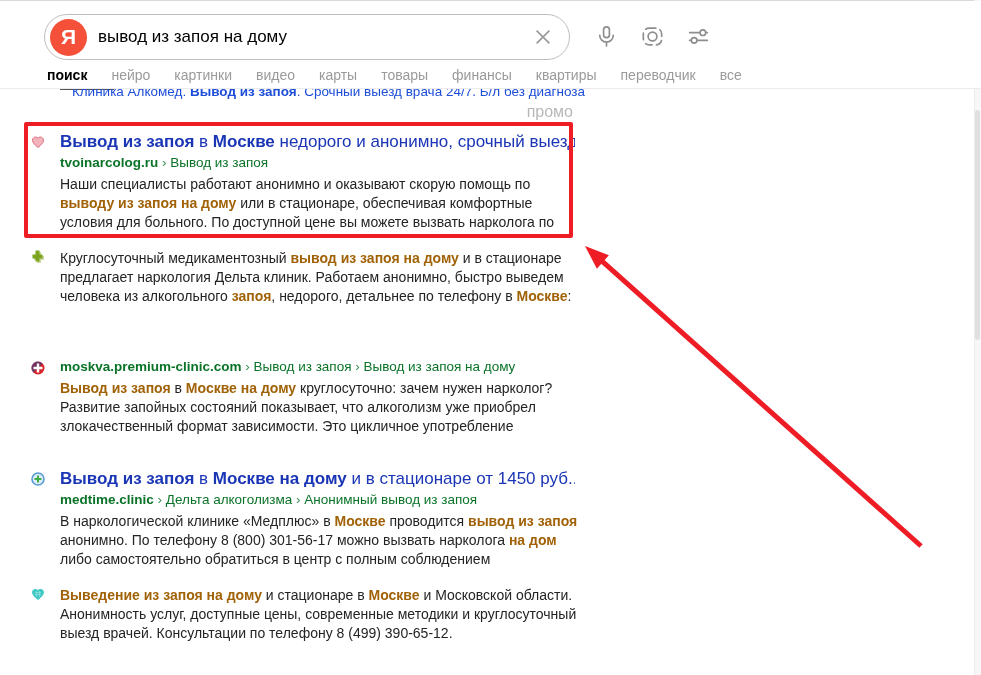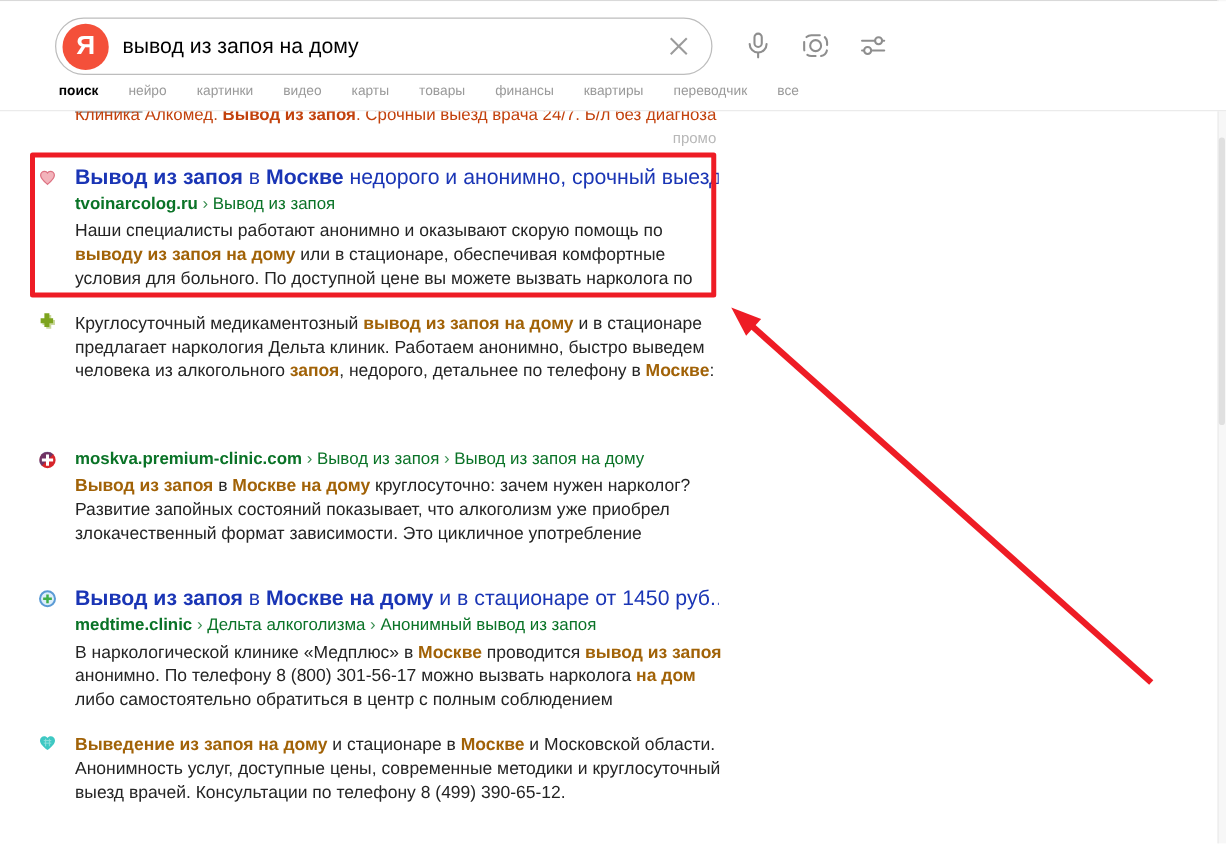--- a/index.html
+++ b/index.html
@@ -15,30 +15,30 @@
   #header{position:absolute;top:1px;left:0;width:981px;height:88px;background:#fff;z-index:5;}
   #header-divider{position:absolute;top:88px;left:0;width:981px;height:1px;background:#ebebeb;z-index:5;}
   #search-bar{position:absolute;left:44px;top:13px;width:526px;height:46px;border:1.5px solid #bdbdbd;
     border-radius:26px;display:flex;align-items:center;padding:0 12px 0 5px;background:#fff;}
   #logo{width:37px;height:37px;border-radius:50%;background:var(--logo-red);color:#fff;
     display:flex;align-items:center;justify-content:center;font-size:21px;font-weight:700;flex:none;}
   #search-input{flex:1;border:none;outline:none;font-size:17px;color:#000;margin-left:11px;
     font-family:"Liberation Sans","DejaVu Sans",sans-serif;background:transparent;}
   .bar-icon{flex:none;cursor:pointer;display:flex;align-items:center;justify-content:center;}
   #outer-icons{position:absolute;left:594px;top:23px;display:flex;gap:21px;align-items:center;}
-  #tabs{position:absolute;left:47px;top:66px;display:flex;gap:24px;font-size:11px;color:var(--tab-inactive);}
+  #tabs{position:absolute;left:47px;top:66px;display:flex;gap:24px;font-size:14px;color:var(--tab-inactive);}
   .tab{cursor:pointer;white-space:nowrap;}
   .tab.active{color:#000;font-weight:700;}
 
   
   #clipped-ad{position:absolute;top:88px;left:60px;width:525px;height:13px;overflow:hidden;z-index:1;}
-  #clipped-ad .inner{margin-top:-5px;font-size:13.5px;line-height:18px;color:#c2410c;white-space:nowrap;}
+  #clipped-ad .inner{margin-top:-5px;font-size:13.5px;line-height:18px;color:#1d4ed8;white-space:nowrap;text-align:right;}
   #clipped-ad b{font-weight:700;}
   #ad-underline{position:absolute;top:89px;left:60px;width:54px;height:1px;background:#555;}
-  #promo{position:absolute;top:103px;right:408px;font-size:12px;color:var(--promo-gray);}
+  #promo{position:absolute;top:103px;right:408px;font-size:16px;color:var(--promo-gray);}
 
   #results{position:absolute;left:30px;top:131px;width:545px;}
   .result{display:flex;gap:14px;margin-bottom:14px;position:relative;min-height:97px;}
   .favicon{width:16px;height:16px;margin-top:3px;flex:none;}
   .rbody{flex:1;min-width:0;}
   .rtitle{display:block;font-size:17px;line-height:22px;color:var(--title-blue);text-decoration:none;
     white-space:nowrap;overflow:hidden;cursor:pointer;}
   .rtitle b{font-weight:700;}
   .rurl{font-size:13.5px;line-height:18px;color:var(--url-green);margin-top:1px;cursor:pointer;
     white-space:nowrap;overflow:hidden;}

